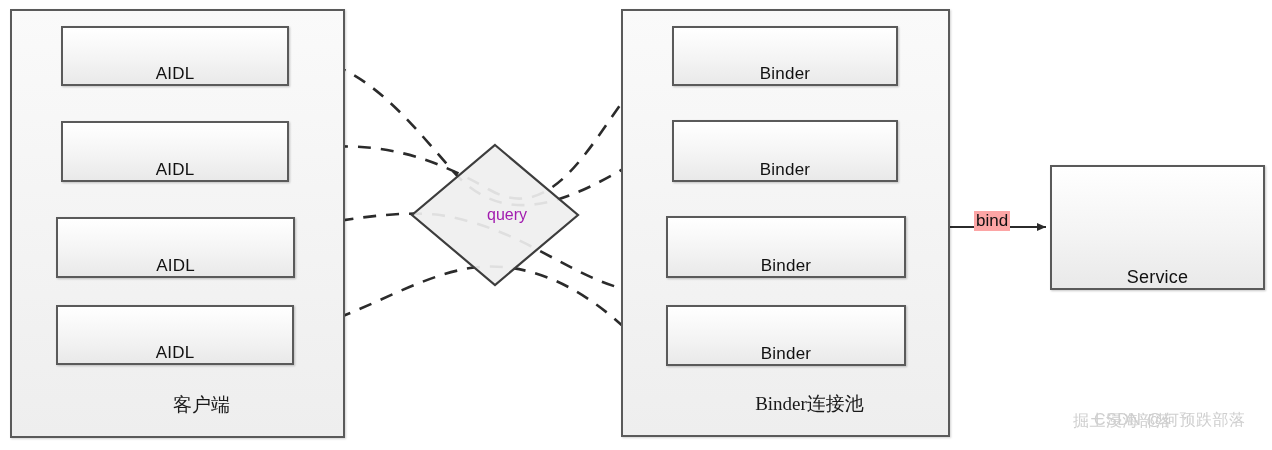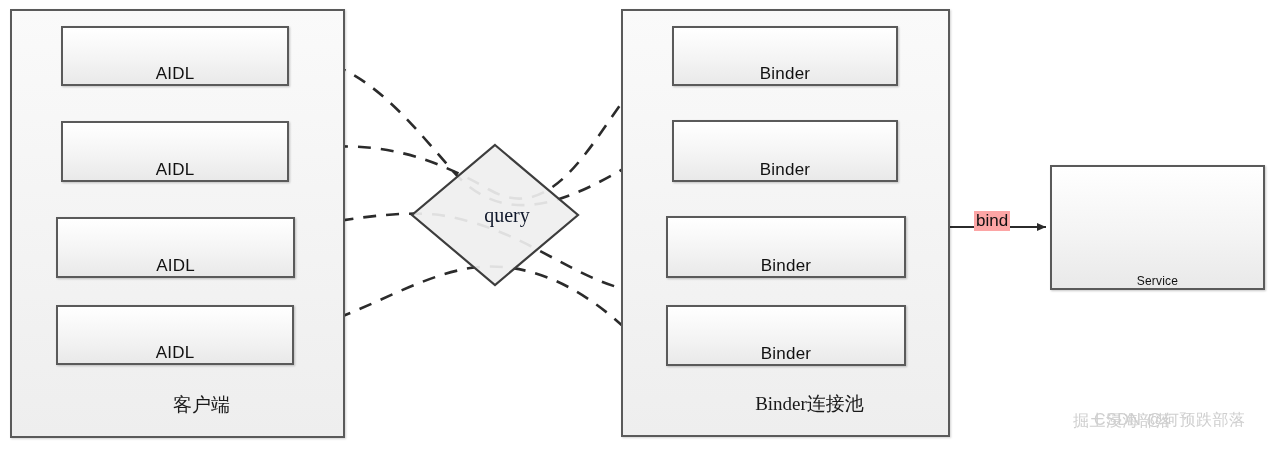--- a/index.html
+++ b/index.html
@@ -78,33 +78,33 @@
   
   #binder-0 { left: 672px; top: 26px;  width: 226px; height: 60px; }
   #binder-1 { left: 672px; top: 120px; width: 226px; height: 62px; }
   #binder-2 { left: 666px; top: 216px; width: 240px; height: 62px; }
   #binder-3 { left: 666px; top: 305px; width: 240px; height: 61px; }
 
   
   #service-box {
     left: 1050px; top: 165px; width: 215px; height: 125px;
   }
-  #service-box .node-label { font-size: 12px; }
+  #service-box .node-label { font-size: 18px; }
   #query-label {
     position: absolute;
     left: 412px;
     top: 145px;
     width: 166px;
     height: 140px;
     display: flex;
     align-items: center;
     justify-content: center;
-    font-size: 20px;
-    color: #0f172a;
-    font-family: Liberation Serif, serif;
+    font-size: 16px;
+    color: #a21caf;
+    font-family: Liberation Sans, sans-serif;
     padding-left: 24px;
     box-sizing: border-box;
   }
 
   
   #bind-label {
     position: absolute;
     left: 974px;
     top: 211px;
     font-size: 17px;

